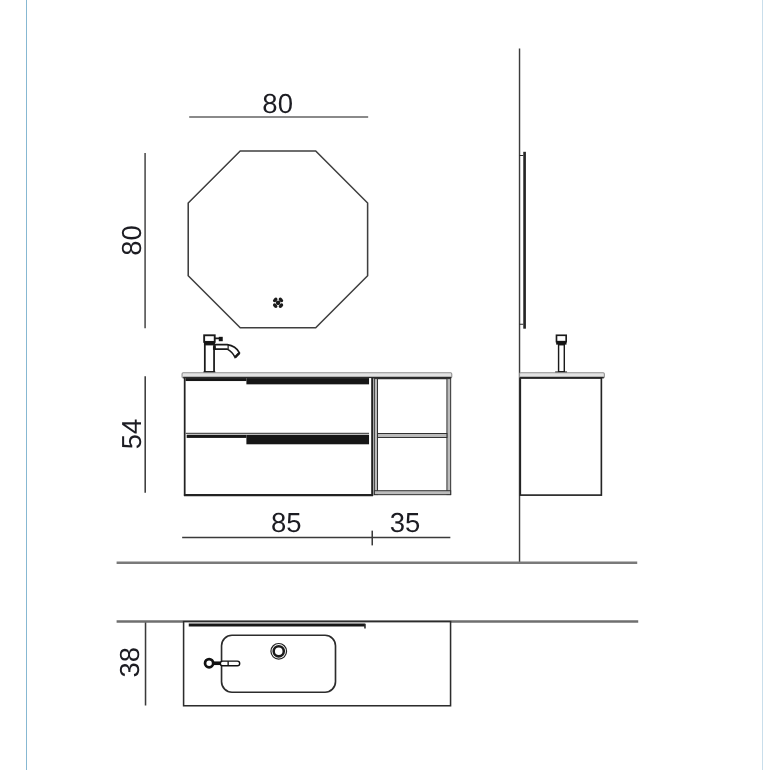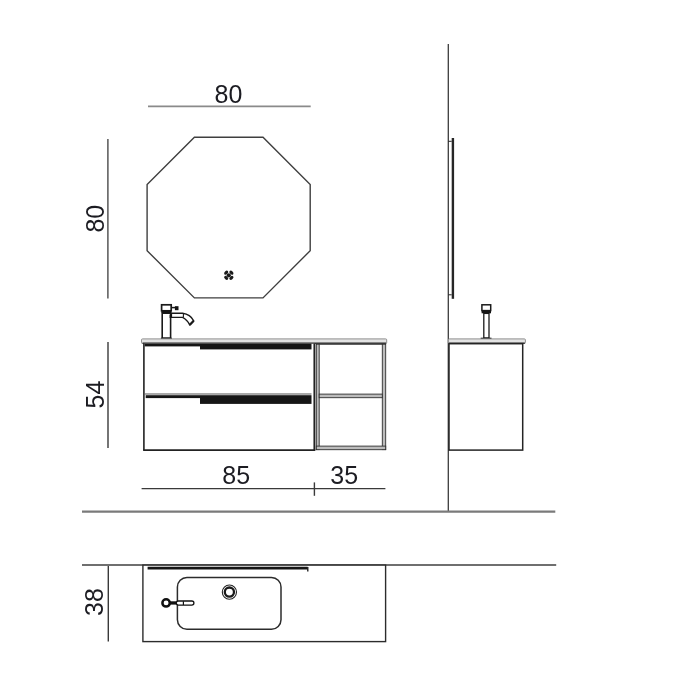--- a/index.html
+++ b/index.html
@@ -1,16 +1,16 @@
 <!DOCTYPE html>
 <html><head>
 <meta charset="utf-8">
 <style>
   html,body{margin:0;padding:0;background:#ffffff;}
-  .page{width:669px;height:700px;position:relative;background:#0369a1;overflow:hidden;}
+  .page{width:669px;height:700px;position:relative;background:#0369a1;overflow:hidden;margin-left:24px;}
   svg{display:block;}
   text{font-family:"Liberation Sans",sans-serif;fill:#1c1c22;}
 </style>
 </head>
 <body>
 <div class="page">
 <svg width="700" height="700" viewBox="0 0 700 700">
 
   <rect x="0" y="0" width="700" height="700" fill="#ffffff"></rect>
 

